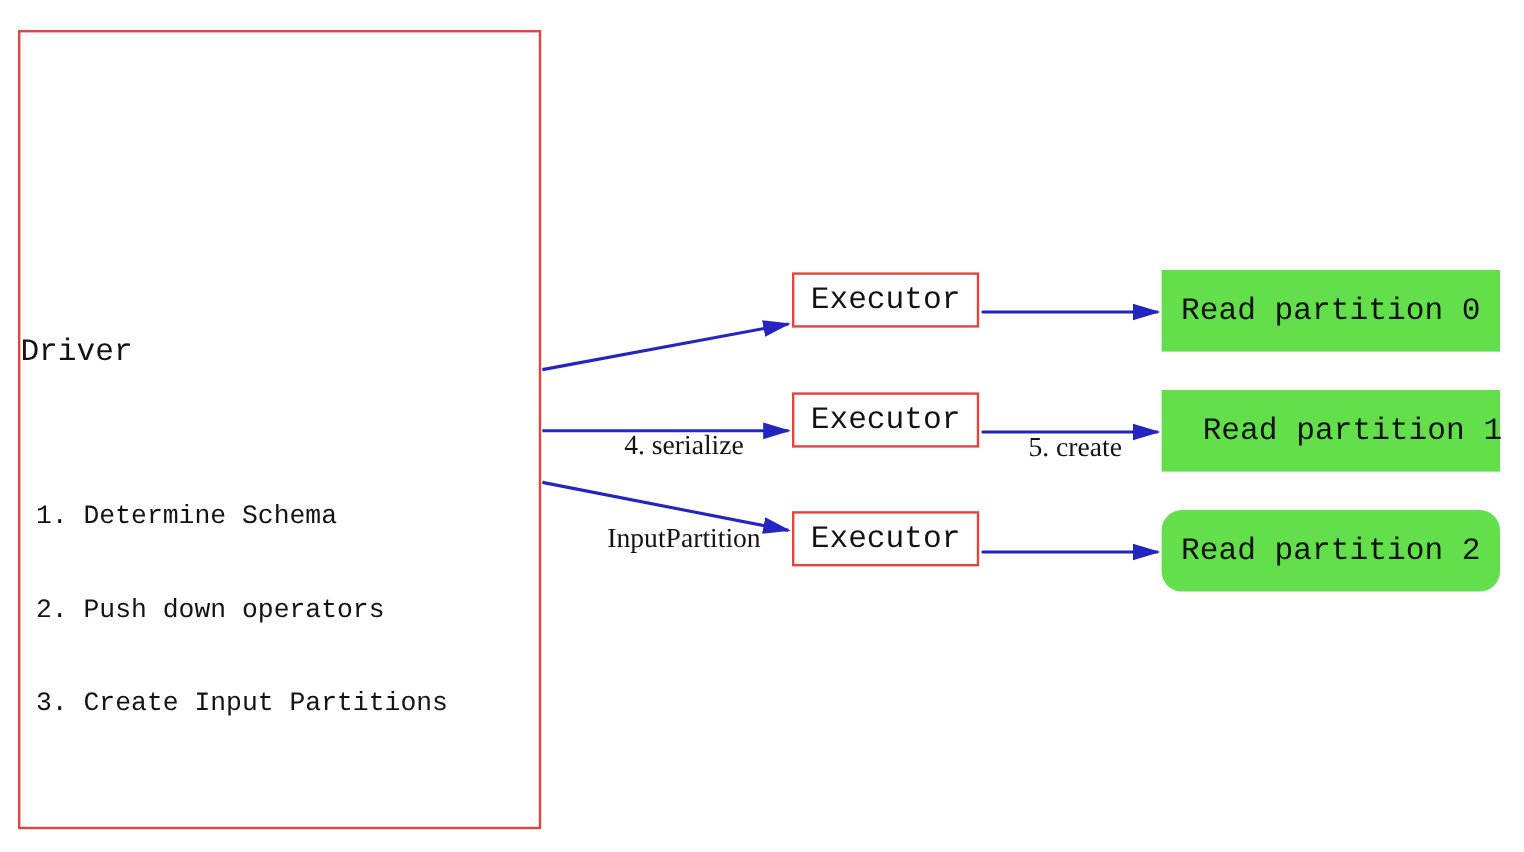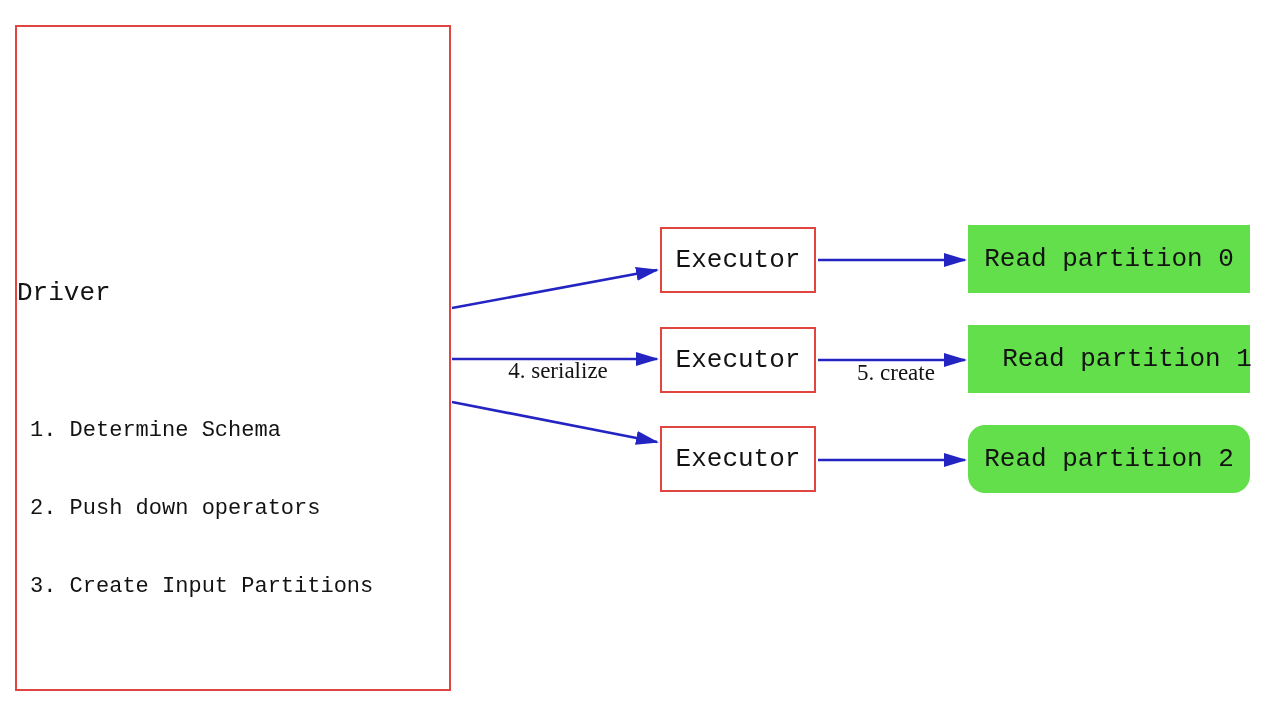--- a/index.html
+++ b/index.html
@@ -31,21 +31,21 @@
     position:absolute;left:0;top:253px;width:100%;
     text-align:left;font-size:26px;line-height:26px;
     white-space:pre;
   }
   .driver-steps{
     position:absolute;left:13px;top:339px;
     font-size:22px;line-height:26px;white-space:pre;
   }
   .driver-steps div{margin:0;}
   .executor-box{
-    left:660px;width:156px;height:66px;
+    left:660px;width:156px;height:46px;
     border:2px solid var(--red);
     background:var(--bg);
     display:flex;align-items:center;justify-content:center;
     font-size:26px;white-space:pre;
   }
   .exec-0{top:227px;}
   .exec-1{top:327px;}
   .exec-2{top:426px;}
   .partition-box{
     left:968px;width:282px;height:68px;
@@ -55,21 +55,21 @@
   }
   .part-0{top:225px;}
   .part-1{top:325px;padding-left:36px;}
   .part-2{top:425px;border-radius:17px;}
   .edge-label{
     position:absolute;
     font-family:"Liberation Serif","DejaVu Serif",serif;
     font-size:23px;line-height:26px;
     text-align:center;color:var(--ink);white-space:pre;
   }
-  .label-serialize{left:452px;top:306px;width:212px;}
+  .label-serialize{left:440px;top:306px;width:212px;padding-left:24px;}
   .label-create-reader{left:822px;top:308px;width:148px;}
 </style>
 </head>
 <body>
 
 <div class="canvas">
 
   <svg class="arrows" viewBox="0 0 1270 710" xmlns="http://www.w3.org/2000/svg">
     <defs>
       <marker id="arrow" markerUnits="userSpaceOnUse" markerWidth="24" markerHeight="16" refX="21" refY="8" orient="auto">
@@ -108,18 +108,19 @@
   </div>
   <div class="box partition-box part-1">
     <span>Read partition 1</span>
   </div>
   <div class="box partition-box part-2">
     <span>Read partition 2</span>
   </div>
 
   <div class="edge-label label-serialize">
     <div>4. serialize</div>
+    <div>InputPartition</div>
   </div>
   <div class="edge-label label-create-reader">
     <div>5. create</div>
   </div>
 
 </div>
 
 </body></html>

